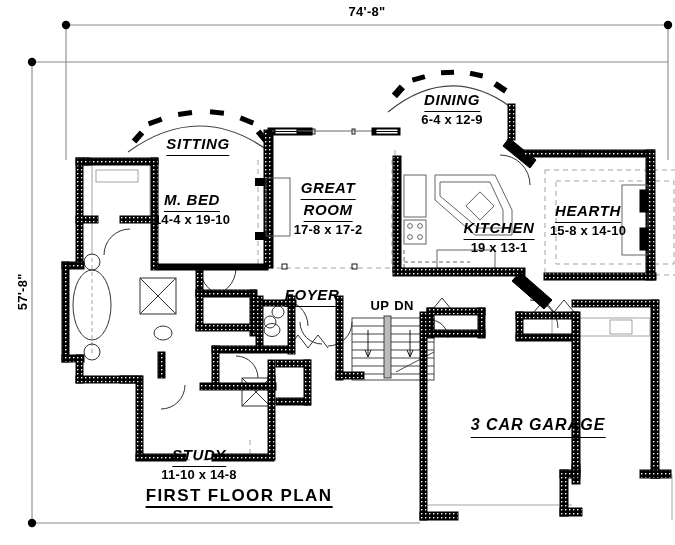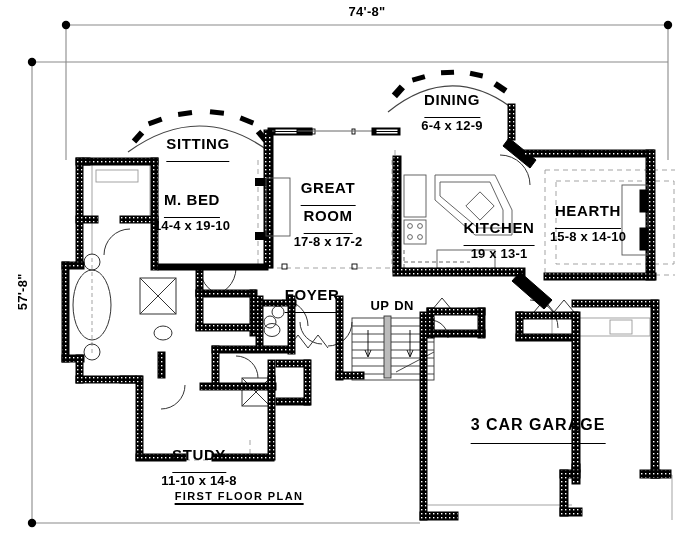--- a/index.html
+++ b/index.html
@@ -30,35 +30,36 @@
     font-weight: bold;
     text-align: center;
     white-space: nowrap;
     line-height: 1.05;
     font-family: "Liberation Sans", sans-serif;
   }
   .room-name {
     font-size: 15px;
     letter-spacing: 0.6px;
     border-bottom: 1.6px solid #000;
-    padding-bottom: 9px;
+    padding-bottom: 3px;
     display: inline-block;
+    font-style: italic;
   }
   .room-dim {
     font-size: 13px;
     letter-spacing: 0.2px;
     font-weight: bold;
     display: block;
     margin-top: 1px;
   }
   .room-block {
     transform: translateX(-50%);
   }
   .title-lbl {
-    font-size: 11px;
+    font-size: 17px;
     letter-spacing: 1.4px;
     border-bottom: 2px solid #000;
     padding-bottom: 1px;
   }
   .small-lbl {
     font-size: 13px;
     letter-spacing: 0.4px;
     font-weight: bold;
   }
   .dim-lbl {

